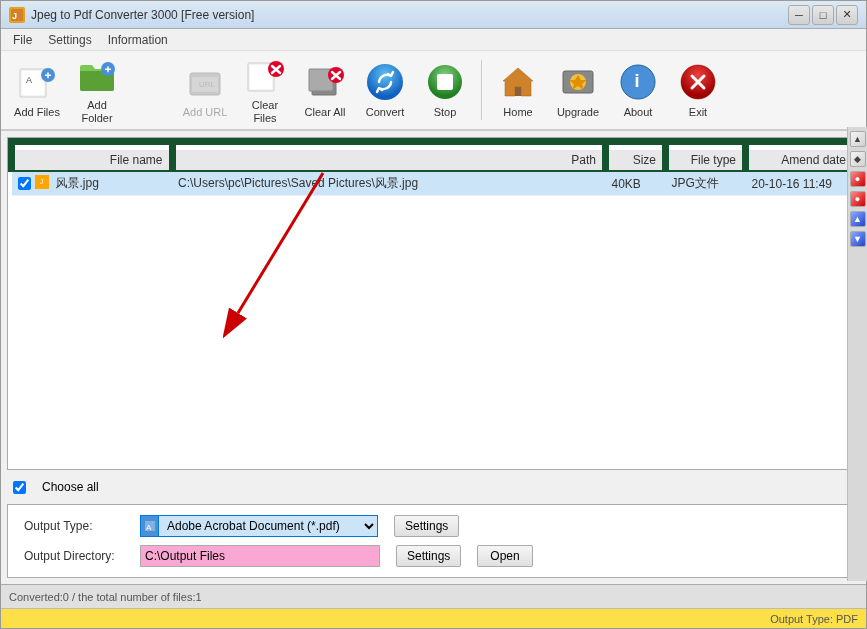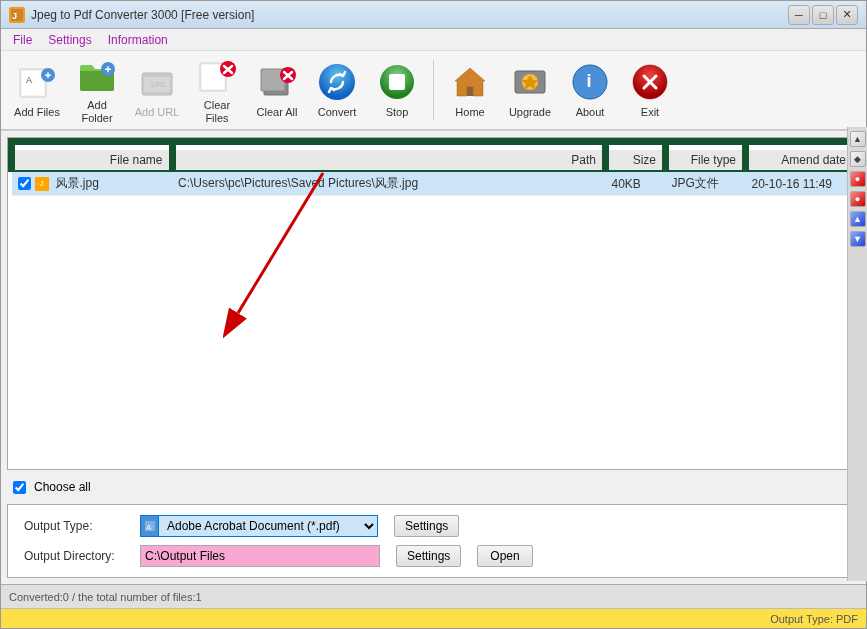--- a/index.html
+++ b/index.html
@@ -72,21 +72,21 @@
       height: 22px;
       display: flex;
       align-items: center;
       padding: 0 4px;
       border-bottom: 1px solid #ddd;
     }
     .menu-item {
       padding: 2px 8px;
       cursor: pointer;
       font-size: 12px;
-      color: #a21caf;
+      color: #404040;
       border-radius: 2px;
     }
     .toolbar {
       background: #f5f5f5;
       height: 80px;
       display: flex;
       align-items: center;
       padding: 4px 8px;
       border-bottom: 2px solid #ccc;
       gap: 4px;
@@ -98,21 +98,21 @@
       justify-content: center;
       width: 56px;
       height: 70px;
       cursor: pointer;
       border-radius: 4px;
       padding: 4px 2px 2px;
       gap: 4px;
       border: none;
       background: transparent;
     }
-    .tool-btn.disabled { opacity: 0.4; cursor: default; }
+    .tool-btn.disabled { opacity: 0.4; cursor: default; margin-left: 48px; }
     .tool-icon {
       width: 40px;
       height: 40px;
       display: flex;
       align-items: center;
       justify-content: center;
     }
     .tool-label {
       font-size: 11px;
       color: #333;
@@ -151,27 +151,26 @@
     }
     .file-table td {
       border-bottom: 1px solid #eee;
       padding: 3px 6px;
       font-size: 12px;
       color: #333;
     }
     .file-row-selected td { background: #cce4f7; }
     .checkbox-cell {
       display: flex;
-      align-items: center;
       gap: 4px;
     }
     .choose-all-row {
       display: flex;
       align-items: center;
-      gap: 8px;
+      gap: 16px;
       padding: 4px 6px;
       background: #f0f0f0;
     }
     .output-section {
       background: white;
       border: 1px solid #aaa;
       padding: 10px 16px;
       display: flex;
       flex-direction: column;
       gap: 8px;

